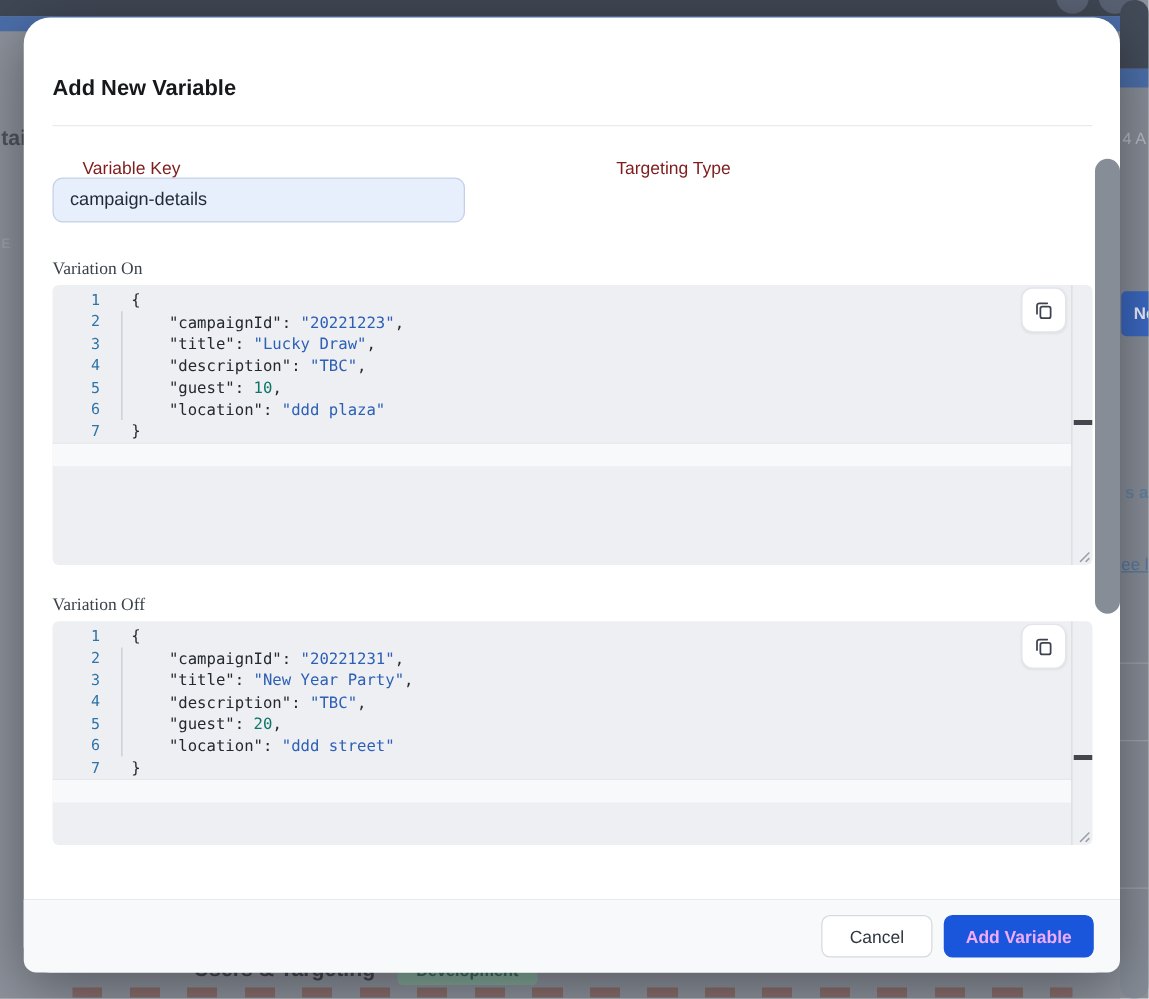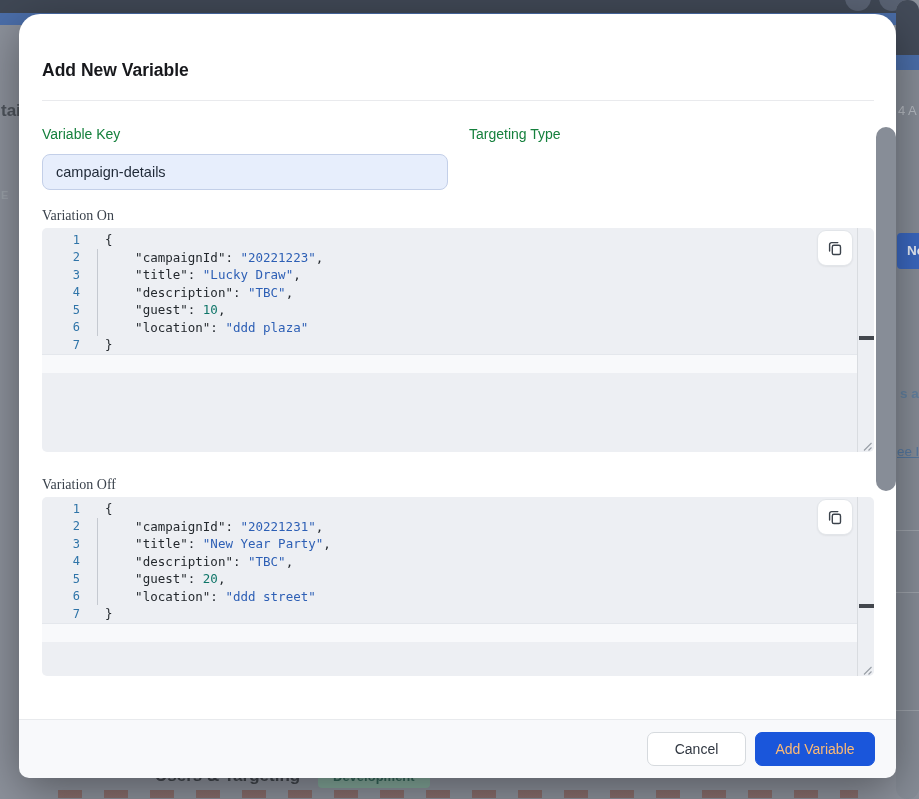--- a/index.html
+++ b/index.html
@@ -31,25 +31,25 @@
   .frag-text-right { position:absolute; left:4px; top:386px; font-size:13.5px; color:#62809f;font-weight:bold; }
   .frag-link-right { position:absolute; left:1px; top:444px; font-size:13.5px; color:#54779f; text-decoration:underline; }
   .back-line { position:absolute; left:0; width:100%; height:1px; background:rgba(255,255,255,0.20); }
 
   
   .modal { position:absolute; left:19px; top:14px; width:877px; height:764px; background:#ffffff; border-radius:21px;
            box-shadow:0 12px 45px rgba(0,0,0,0.38); z-index:10; }
   .modal-title { position:absolute; left:23px; top:46px; font-size:17.5px; font-weight:700; color:#17181c; }
   .modal-divider { position:absolute; left:23px; top:86px; width:832px; height:1px; background:#e9eaed; }
 
-  .field-label { position:absolute; font-size:14px; color:#15803d; }
+  .field-label { position:absolute; font-size:14px; color:#7f1d1d;margin-left:24px; }
   .label-key { left:23px; top:112px; }
   .label-type { left:450px; top:112px; }
 
-  .input-key { position:absolute; left:23px; top:140px; width:406px; height:36px; background:#e7eefc; border:1px solid #c3cfe8;
+  .input-key { position:absolute; left:23px; top:128px; width:330px; height:36px; background:#e7eefc; border:1px solid #c3cfe8;
                border-radius:8px; padding:11px 13px; font-size:14.5px; color:#1f2937; font-family:"Liberation Sans", sans-serif; outline:none; }
   .select-type { position:absolute; left:450px; top:134px; width:405px; height:36px; background:#ffffff; border:1px solid #d3d7dc;
                  border-radius:8px; display:flex; align-items:center; justify-content:space-between; padding:0 14px 0 16px; cursor:pointer; }
   .select-type .select-value { font-size:15px; color:#16181d; }
 
   .section-label { position:absolute; left:23px; font-size:14px; color:#3a424c;font-family:Liberation Serif, serif; }
   .label-var-on { top:194px; }
   .label-var-off { top:463px; }
 
   
@@ -69,22 +69,22 @@
   .vthumb { position:absolute; left:817px; top:108px; width:15px; height:4px; background:#43474d; cursor:pointer; }
   .copy-btn { position:absolute; left:775px; top:2px; width:36px; height:36px; background:#ffffff; border:1px solid #e2e5e9;
               border-radius:9px; display:flex; align-items:center; justify-content:center; cursor:pointer;
               box-shadow:0 1px 2px rgba(0,0,0,0.06); }
   .resize-handle { position:absolute; right:1px; bottom:1px; width:13px; height:13px; cursor:nwse-resize; }
 
   
   .modal-footer { position:absolute; left:0; top:705px; width:877px; height:59px; background:#f8f9fb; border-top:1px solid #e8eaed;
                   border-radius:0 0 10px 10px; display:flex; align-items:center; justify-content:flex-end; gap:9px; padding-right:21px; }
   .btn { height:34px; border-radius:7px; font-size:14px; font-family:"Liberation Sans", sans-serif; cursor:pointer; }
-  .btn-cancel { width:99px; background:#ffffff; border:1px solid #d6dade; color:#303741; font-weight:500; }
-  .btn-primary { width:120px; background:#1a56db; border:1px solid #1a56db; color:#fdba74; font-weight:400; }
+  .btn-cancel { width:89px; background:#ffffff; border:1px solid #d6dade; color:#303741; font-weight:500; }
+  .btn-primary { width:120px; background:#1a56db; border:1px solid #1a56db; color:#f0abfc; font-weight:700; }
 
   
   .page-scroll-thumb { position:absolute; left:876px; top:127px; width:20px; height:364px; background:#878d97; border-radius:10px; z-index:20; cursor:pointer; }
 </style>
 </head>
 <body>
 
 <div class="stage">
 
   <div class="front-bg">

